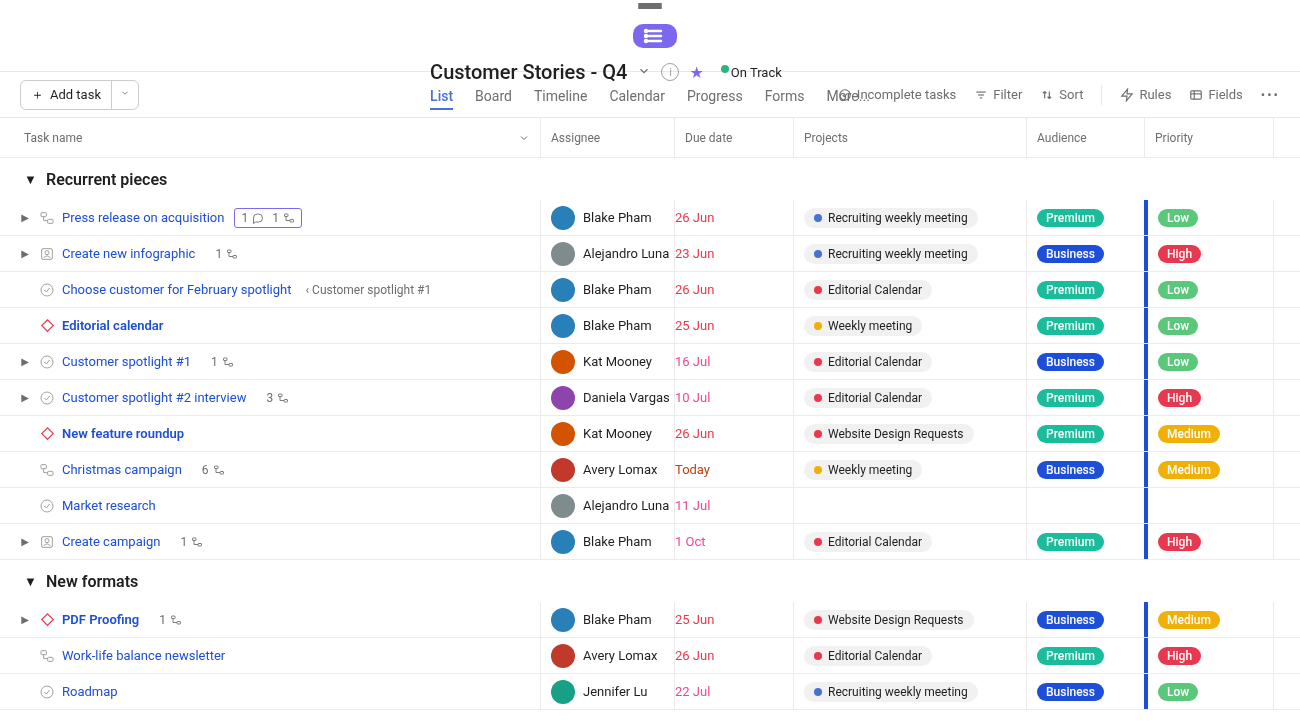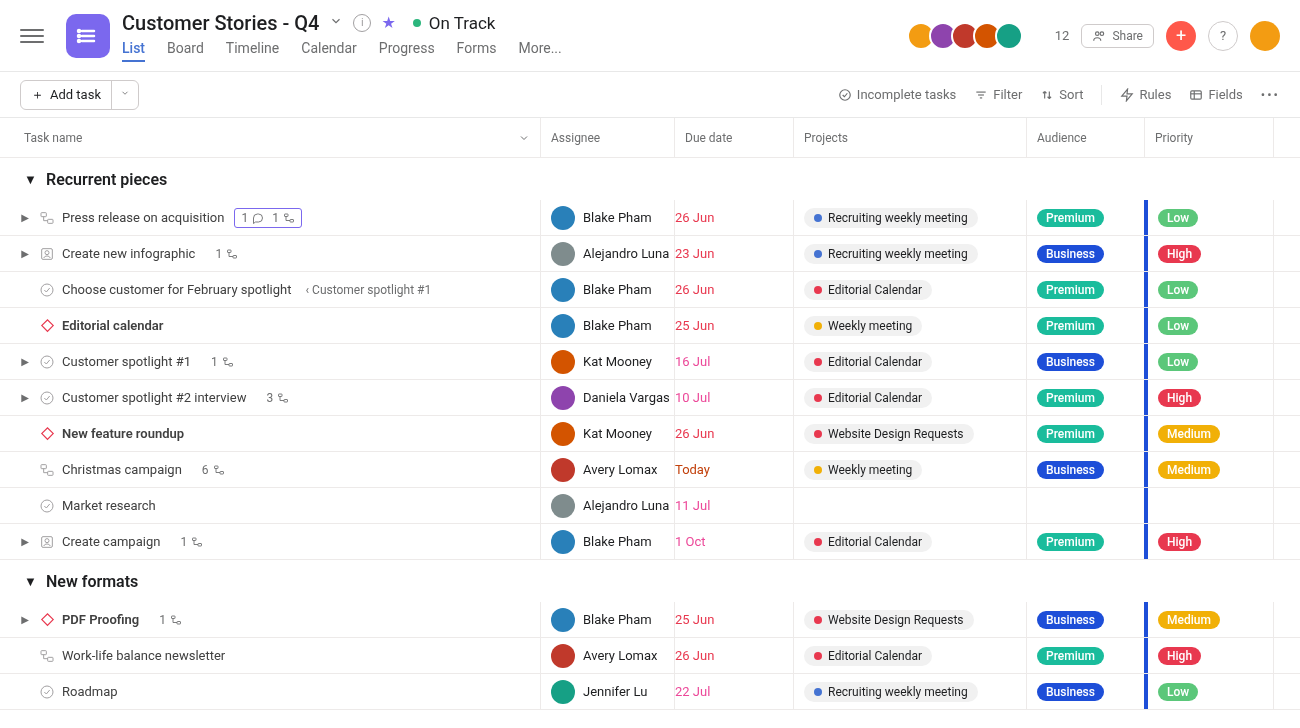--- a/index.html
+++ b/index.html
@@ -11,21 +11,21 @@
 .hamburger { width: 24px; height: 24px; display: flex; flex-direction: column; justify-content: space-around; cursor: pointer; padding: 3px 0; }
 .hamburger span { height: 2px; background: #6d6e6f; border-radius: 1px; }
 .project-icon { width: 44px; height: 44px; background: #7b68ee; border-radius: 10px; display: flex; align-items: center; justify-content: center; margin-left: 10px; }
 .project-icon svg { width: 24px; height: 24px; }
 .header-main { display: flex; flex-direction: column; gap: 2px; flex: 1; }
 .title-row { display: flex; align-items: center; gap: 10px; }
 .project-title { font-size: 20px; font-weight: 500; color: #1e1f21; }
 .chev-down-sm { color: #6d6e6f; }
 .info-icon-circle { width: 18px; height: 18px; border: 1.5px solid #a2a0a2; border-radius: 50%; display: flex; align-items: center; justify-content: center; font-size: 11px; color: #a2a0a2; }
 .star-icon { color: #7b68ee; font-size: 16px; }
-.status-pill { display: flex; align-items: center; gap: 8px; font-size: 17px; color: #1e1f21; border: 1px solid transparent; border-radius: 6px; padding: 2px 6px; }
+.status-pill { display: flex; align-items: flex-start; gap: 2px; font-size: 13px; color: #1e1f21; border: 1px solid transparent; border-radius: 6px; padding: 2px 6px; }
 .status-dot { width: 8px; height: 8px; border-radius: 50%; }
 .tabs-row { display: flex; gap: 22px; font-size: 14px; color: #6d6e6f; margin-top: 2px; }
 .tab { cursor: pointer; padding-bottom: 4px; }
 .tab.active { color: #4573d2; border-bottom: 2px solid #4573d2; font-weight: 500; }
 
 .header-right { display: flex; align-items: center; gap: 12px; }
 .avatars { display: flex; align-items: center; }
 .avatar { width: 28px; height: 28px; border-radius: 50%; border: 2px solid #fff; margin-left: -6px; display: flex; align-items: center; justify-content: center; font-size: 11px; color: #fff; font-weight: 500; }
 .avatar-count { color: #6d6e6f; font-size: 13px; margin-left: 20px; }
 .share-btn { display: flex; align-items: center; gap: 6px; border: 1px solid #cfcbcb; border-radius: 6px; padding: 4px 10px; font-size: 12px; color: #6d6e6f; cursor: pointer; }
@@ -60,21 +60,21 @@
 .section-caret { width: 12px; color: #1e1f21; }
 .section-title { font-size: 16px; font-weight: 600; }
 
 .task-row { display: flex; height: 36px; align-items: center; border-bottom: 1px solid #edeae9; font-size: 13px; }
 .cell-name { width: 540px; display: flex; align-items: center; padding-left: 18px; gap: 4px; height: 100%; }
 .expand { width: 14px; display: flex; justify-content: center; color: #6d6e6f; font-size: 10px; }
 .icon-slot { width: 22px; display: flex; justify-content: center; color: #6d6e6f; }
 .icon-slot svg { width: 16px; height: 16px; }
 .milestone svg { width: 15px; height: 15px; }
 .milestone-red svg { stroke: #e8384f; fill: none; }
-.task-title { color: #404040; }
+.task-title { color: #1d4ed8; }
 .task-title.bold { font-weight: 600; }
 .meta-pill { display: flex; align-items: center; gap: 4px; color: #6d6e6f; font-size: 12px; margin-left: 6px; padding: 2px 6px; }
 .meta-pill-highlighted { border: 1.5px solid #7b68ee; border-radius: 3px; }
 .breadcrumb { color: #6d6e6f; font-size: 12px; margin-left: 10px; }
 .cell-assignee { width: 134px; padding-left: 10px; border-left: 1px solid #edeae9; height: 100%; display: flex; align-items: center; gap: 8px; }
 .small-avatar { width: 24px; height: 24px; border-radius: 50%; display: flex; align-items: center; justify-content: center; font-size: 10px; color: #fff; }
 .assignee-name { font-size: 13px; color: #1e1f21; white-space: nowrap; overflow: hidden; text-overflow: ellipsis; }
 .cell-duedate { width: 119px; border-left: 1px solid #edeae9; height: 100%; display: flex; align-items: center; font-size: 13px; }
 .date-overdue { color: #e8384f; }
 .date-future { color: #ec4899; }
@@ -89,21 +89,21 @@
 .tag-business { background: #1d4ed8; }
 .tag-low { background: #5bc77a; }
 .tag-high { background: #e8384f; }
 .tag-medium { background: #f1b007; }
 </style>
 </head>
 <body>
 
 <div class="app">
 
-  <div class="topbar" style="position:relative;">
+  <div class="topbar" style="position:relative;flex-direction:column;">
     <div class="hamburger">
         <span></span>
         <span></span>
         <span></span>
       </div>
     <div class="project-icon">
       <svg viewBox="0 0 24 24" fill="none" stroke="#fff" stroke-width="2.5" stroke-linecap="round">
           <line x1="6" y1="7" x2="18" y2="7"></line>
           <line x1="6" y1="12" x2="18" y2="12"></line>
           <line x1="6" y1="17" x2="18" y2="17"></line>

